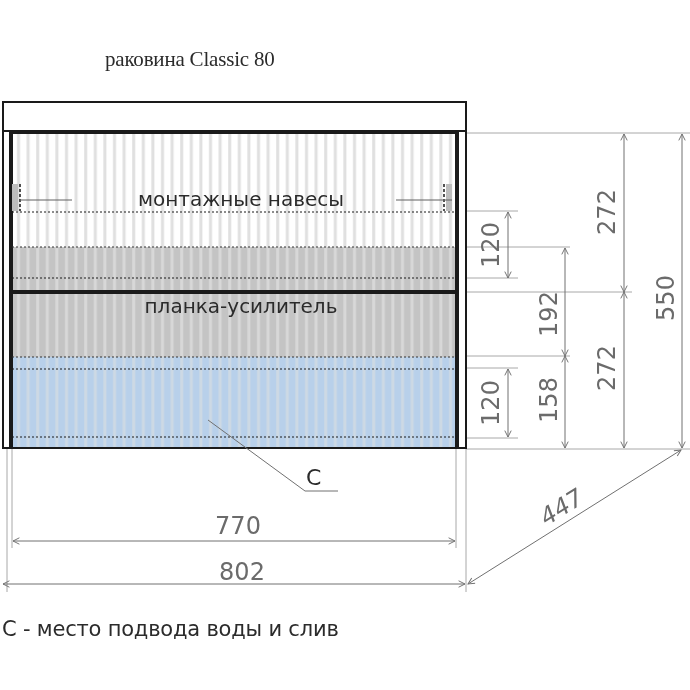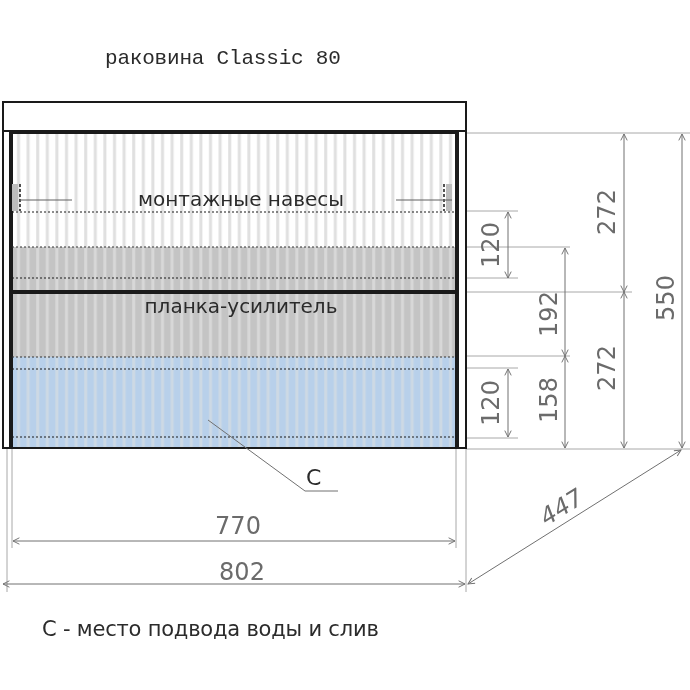--- a/index.html
+++ b/index.html
@@ -1,21 +1,21 @@
 <!DOCTYPE html>
 <html><head>
 <meta charset="utf-8">
 <style>
   html, body { margin:0; padding:0; background:#ffffff; }
   body { width:690px; height:690px; position:relative; overflow:hidden; font-family:"DejaVu Sans", sans-serif; }
   svg { position:absolute; left:0; top:0; }
   .lbl { font-family:"DejaVu Sans", sans-serif; fill:#2b2b2b; }
   .dim { font-family:"DejaVu Sans", sans-serif; fill:#6b6b6b; }
-  .title-text { position:absolute; left:105px; top:47px; font-size:21px; color:#2b2b2b; font-family:Liberation Mono, monospace; letter-spacing:-0.2px; }
-  .legend-text { position:absolute; left:2px; top:617px; font-size:21px; color:#2b2b2b; font-family:"DejaVu Sans", sans-serif; letter-spacing:-0.2px;margin-left:40px; }
+  .title-text { position:absolute; left:105px; top:47px; font-size:21px; color:#2b2b2b; font-family:Liberation Serif, serif; letter-spacing:-0.2px; }
+  .legend-text { position:absolute; left:2px; top:617px; font-size:21px; color:#2b2b2b; font-family:"DejaVu Sans", sans-serif; letter-spacing:-0.2px; }
 </style>
 </head>
 <body>
 
 <div class="title-text">раковина Classic 80</div>
 
 <svg width="690" height="690" viewBox="0 0 690 690">
   <defs>
     <pattern id="stripesWhite" x="12" y="0" width="9.6" height="10" patternUnits="userSpaceOnUse">
       <rect x="0" y="0" width="9.6" height="10" fill="#ffffff"></rect>

